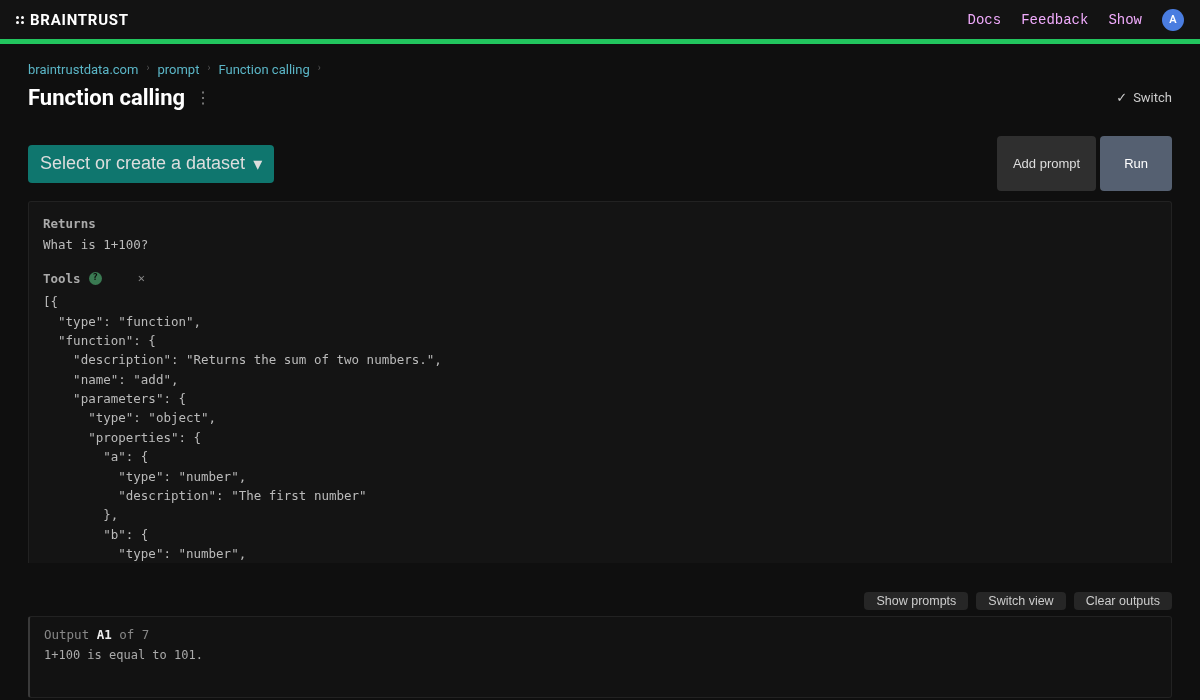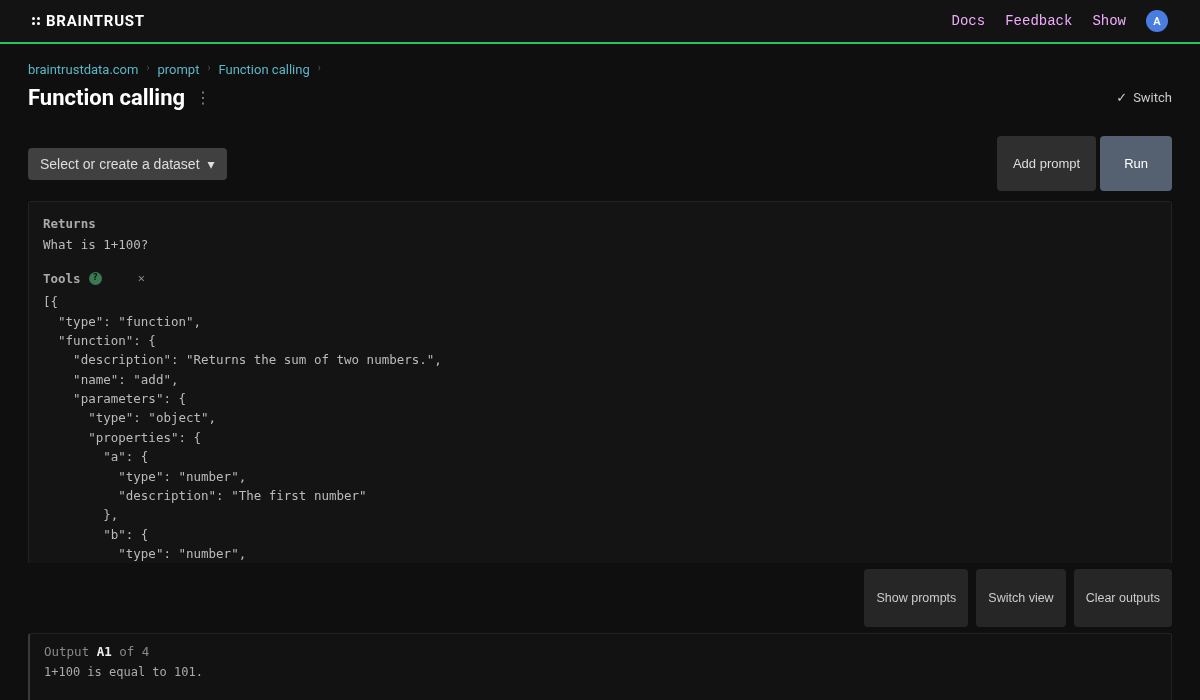--- a/index.html
+++ b/index.html
@@ -9,22 +9,22 @@
   background: #0f0f0f;
   font-family: -apple-system, BlinkMacSystemFont, "Segoe UI", Roboto, sans-serif;
   color: #e0e0e0;
   overflow: hidden;
 }
 .header {
   height: 44px;
   display: flex;
   align-items: center;
   justify-content: space-between;
-  padding: 0 32px;
-  border-bottom: 2px solid #22c55e;
+  padding: 0 16px;
+  border-bottom: 5px solid #22c55e;
   background: #131313;
 }
 .logo {
   display: flex;
   align-items: center;
   gap: 6px;
   font-weight: 700;
   letter-spacing: 0.05em;
   font-size: 15px;
   color: #fff;
@@ -89,24 +89,24 @@
   font-size: 13px;
   color: #ccc;
 }
 .action-row {
   display: flex;
   align-items: center;
   justify-content: space-between;
   padding: 16px 28px 10px;
 }
 .dataset-btn {
-  background: #404040;
+  background: #0f766e;
   border: none;
   color: #ddd;
-  font-size: 14px;
+  font-size: 18px;
   padding: 8px 12px;
   border-radius: 4px;
   display: flex;
   align-items: center;
   gap: 8px;
   cursor: pointer;
 }
 .right-actions { display: flex; gap: 4px; }
 .btn {
   border: none;
@@ -160,23 +160,24 @@
   padding: 6px 0 6px;
   display: flex;
   justify-content: flex-end;
   gap: 8px;
 }
 .btn-ghost {
   background: #262626;
   color: #ccc;
   border: none;
   font-size: 12.5px;
-  padding: 22px 12px;
+  padding: 2px 12px;
   border-radius: 4px;
   cursor: pointer;
+  margin-top: 23px;
 }
 .output-block {
   margin: 0 28px;
   background: #121212;
   border: 1px solid #222;
   border-left: 2px solid #3a3a3a;
   border-radius: 3px;
   padding: 10px 14px;
   font-family: "SF Mono", Monaco, Consolas, monospace;
   font-size: 12.5px;
@@ -268,16 +269,16 @@
 </div>
 
 <div class="mid-actions-wrap">
   <button class="btn-ghost">Show prompts</button>
   <button class="btn-ghost">Switch view</button>
   <button class="btn-ghost">Clear outputs</button>
 </div>
 
 <div class="output-block">
   <div class="output-header">
-    <span>Output </span><strong>A1</strong><span> of 4</span>
+    <span>Output </span><strong>A1</strong><span> of 7</span>
   </div>
   <div class="output-text">1+100 is equal to 101.</div>
 </div>
 
 </body></html>

